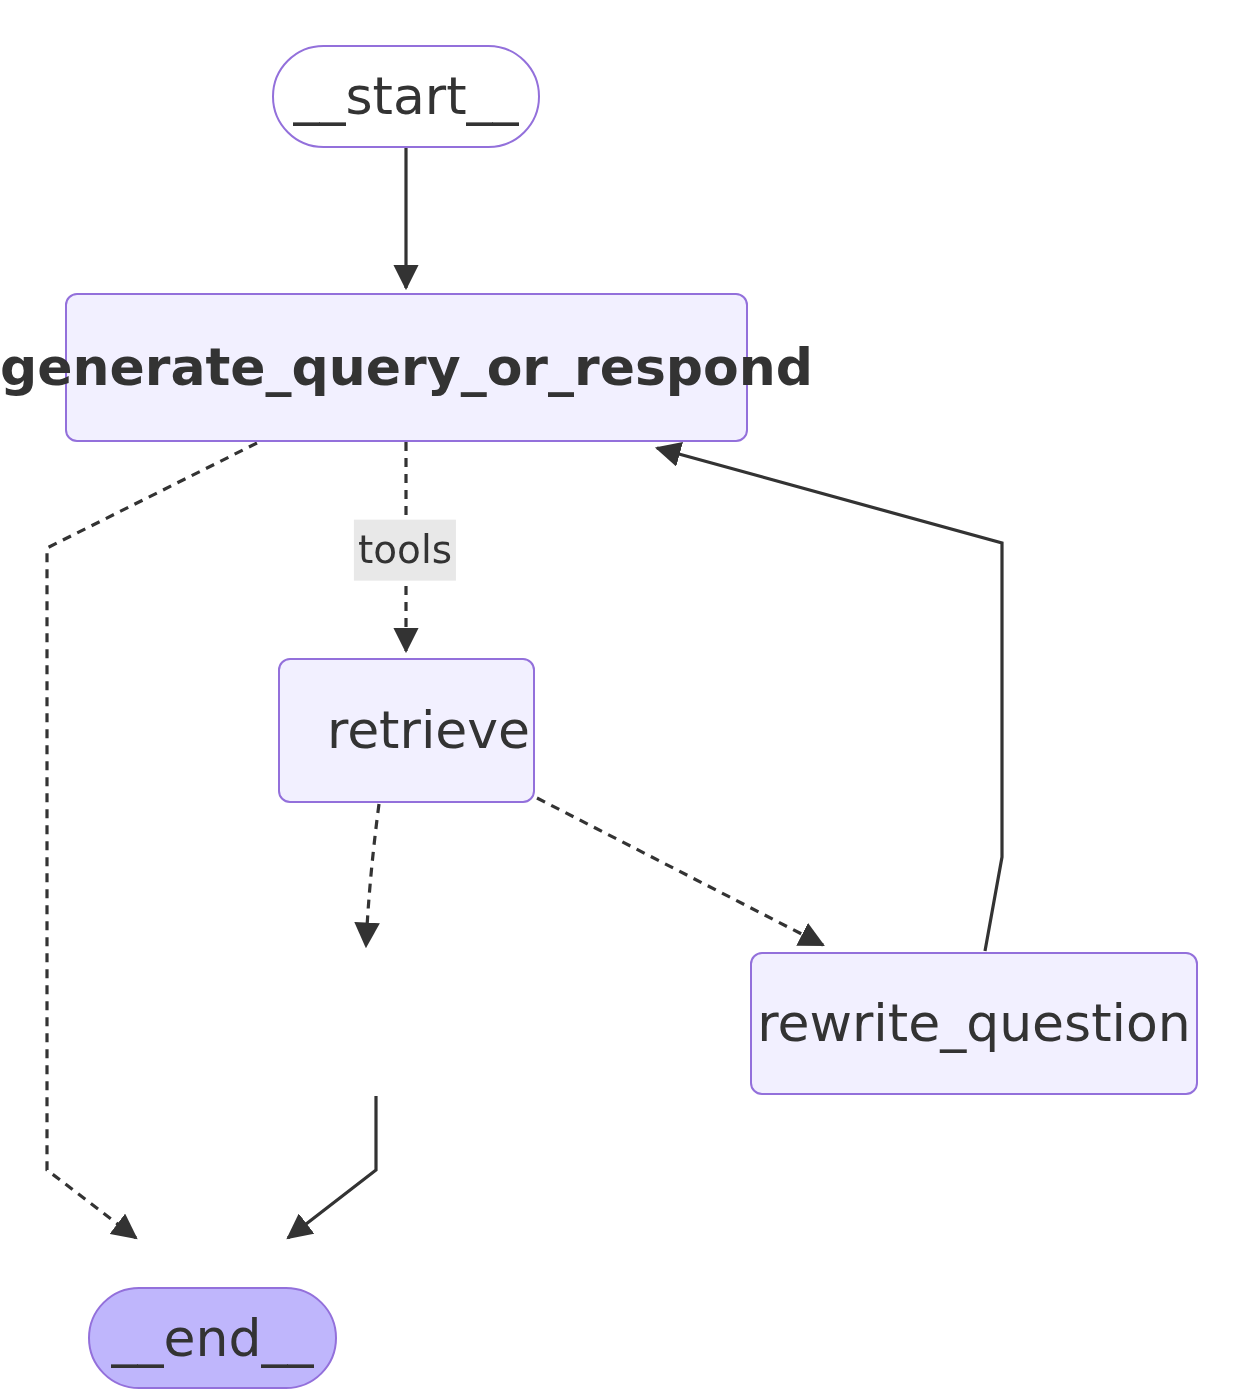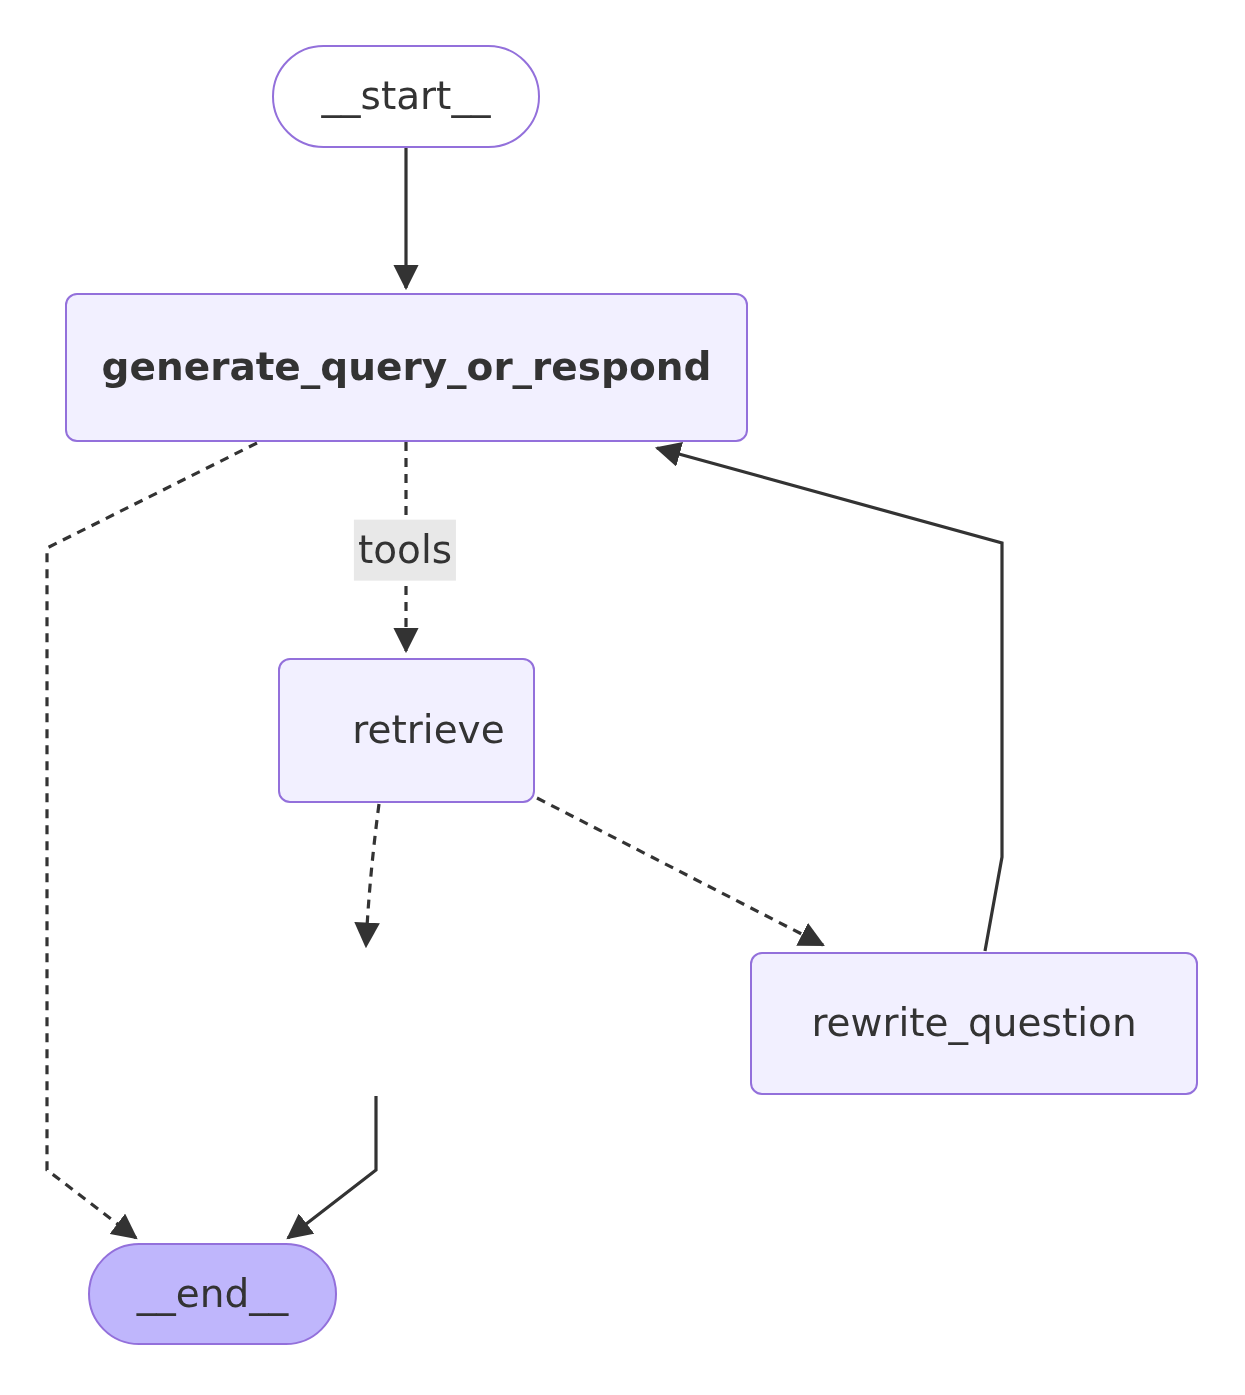--- a/index.html
+++ b/index.html
@@ -31,37 +31,37 @@
     stroke: var(--edge-color);
     stroke-width: 3.2;
   }
   #edges path.dashed { stroke-dasharray: 9 7; }
   #edges .arrowhead { fill: var(--edge-color); stroke: none; }
   .node {
     position: absolute;
     display: flex;
     align-items: center;
     justify-content: center;
-    font-size: 39px;
+    font-size: 52px;
     color: var(--text-color);
     border: 2.6px solid var(--node-border);
     background: var(--node-fill);
     text-align: left;
     line-height: 1.2;
     white-space: nowrap;
   }
   .node.box { border-radius: 12px; }
   .node.pill { border-radius: 52px; background: var(--start-fill); }
   .node.pill-filled { border-radius: 52px; background: var(--end-fill); }
   #node-start            { left: 272px; top: 45px;   width: 268px; height: 103px; }
   #node-gqor             { left: 65px;  top: 293px;  width: 683px; height: 149px; font-weight: bold; }
   #node-retrieve         { left: 278px; top: 658px;  width: 257px; height: 145px; padding-left: 44px; }
   #node-generate-answer  { left: 150px; top: 951px;  width: 453px; height: 145px; }
   #node-rewrite-question { left: 750px; top: 952px;  width: 448px; height: 143px; }
-  #node-end              { left: 88px;  top: 1243px; width: 249px; height: 102px; }
+  #node-end              { left: 88px;  top: 1287px; width: 249px; height: 102px; }
   .edge-label {
     position: absolute;
     left: 405px; top: 550px;
     transform: translate(-50%, -50%);
     background: var(--edge-label-bg);
     color: var(--text-color);
     font-size: 39px;
     padding: 5px 4px;
     line-height: 1.3;
     white-space: nowrap;

